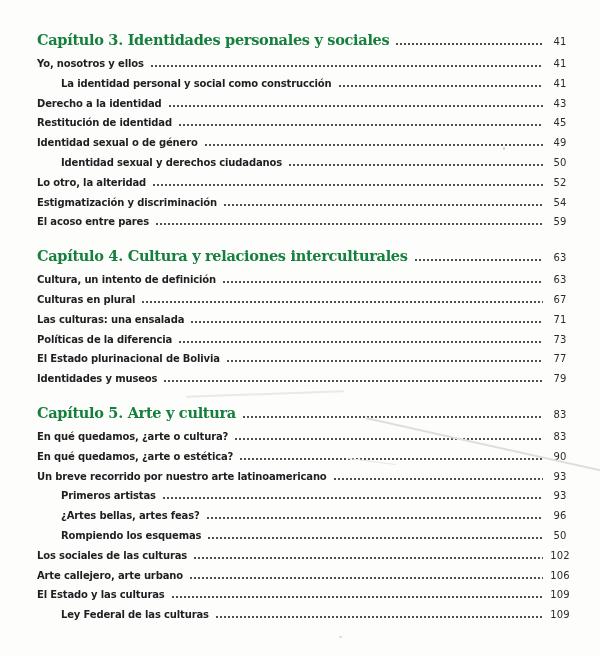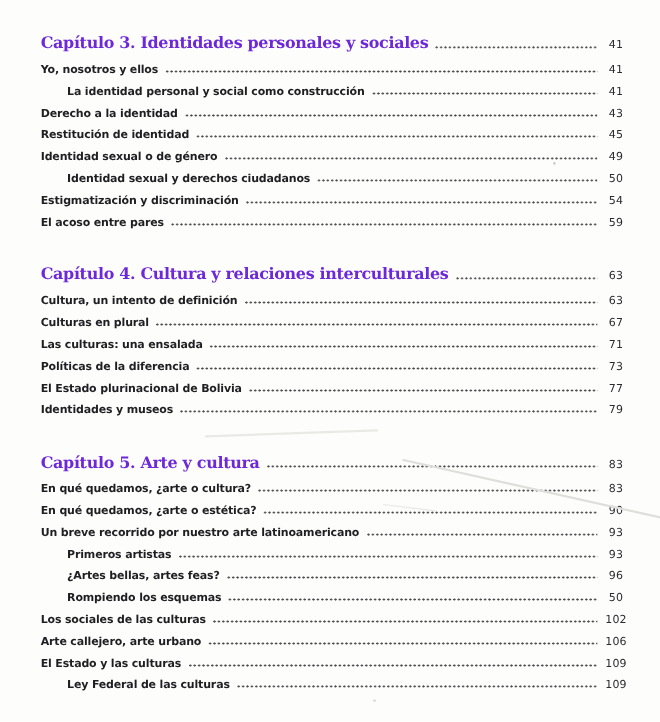--- a/index.html
+++ b/index.html
@@ -7,35 +7,35 @@
     position: relative;
     width: 600px;
     height: 656px;
     box-sizing: border-box;
     background: #fdfdfc;
     padding: 28px 27px 0 37px;
     font-family: "DejaVu Sans", sans-serif;
     overflow: hidden;
   }
   .section { }
-  .section + .section { margin-top: 26px; }
+  .section + .section { margin-top: 12px; }
 
   .row {
     display: flex;
     align-items: baseline;
     line-height: 19.8px;
   }
   .row.h { line-height: 24px; }
   .row.i1 { padding-left: 24px; }
 
   .hlbl {
     font-family: "DejaVu Serif", serif;
     font-weight: bold;
     font-size: 14.5px;
-    color: #6d28d9;
+    color: #15803d;
     letter-spacing: -0.3px;
     white-space: nowrap;
   }
   .lbl {
     font-weight: bold;
     font-size: 10px;
     color: #1f1f22;
     letter-spacing: -0.15px;
     white-space: nowrap;
   }
@@ -103,20 +103,25 @@
       <span class="lbl">Identidad sexual o de género</span>
       <span class="dots"></span>
       <span class="pg">49</span>
     </div>
     <div class="row i1">
       <span class="lbl">Identidad sexual y derechos ciudadanos</span>
       <span class="dots"></span>
       <span class="pg">50</span>
     </div>
     <div class="row">
+      <span class="lbl">Lo otro, la alteridad</span>
+      <span class="dots"></span>
+      <span class="pg">52</span>
+    </div>
+    <div class="row">
       <span class="lbl">Estigmatización y discriminación</span>
       <span class="dots"></span>
       <span class="pg">54</span>
     </div>
     <div class="row">
       <span class="lbl">El acoso entre pares</span>
       <span class="dots"></span>
       <span class="pg">59</span>
     </div>
   </div>

